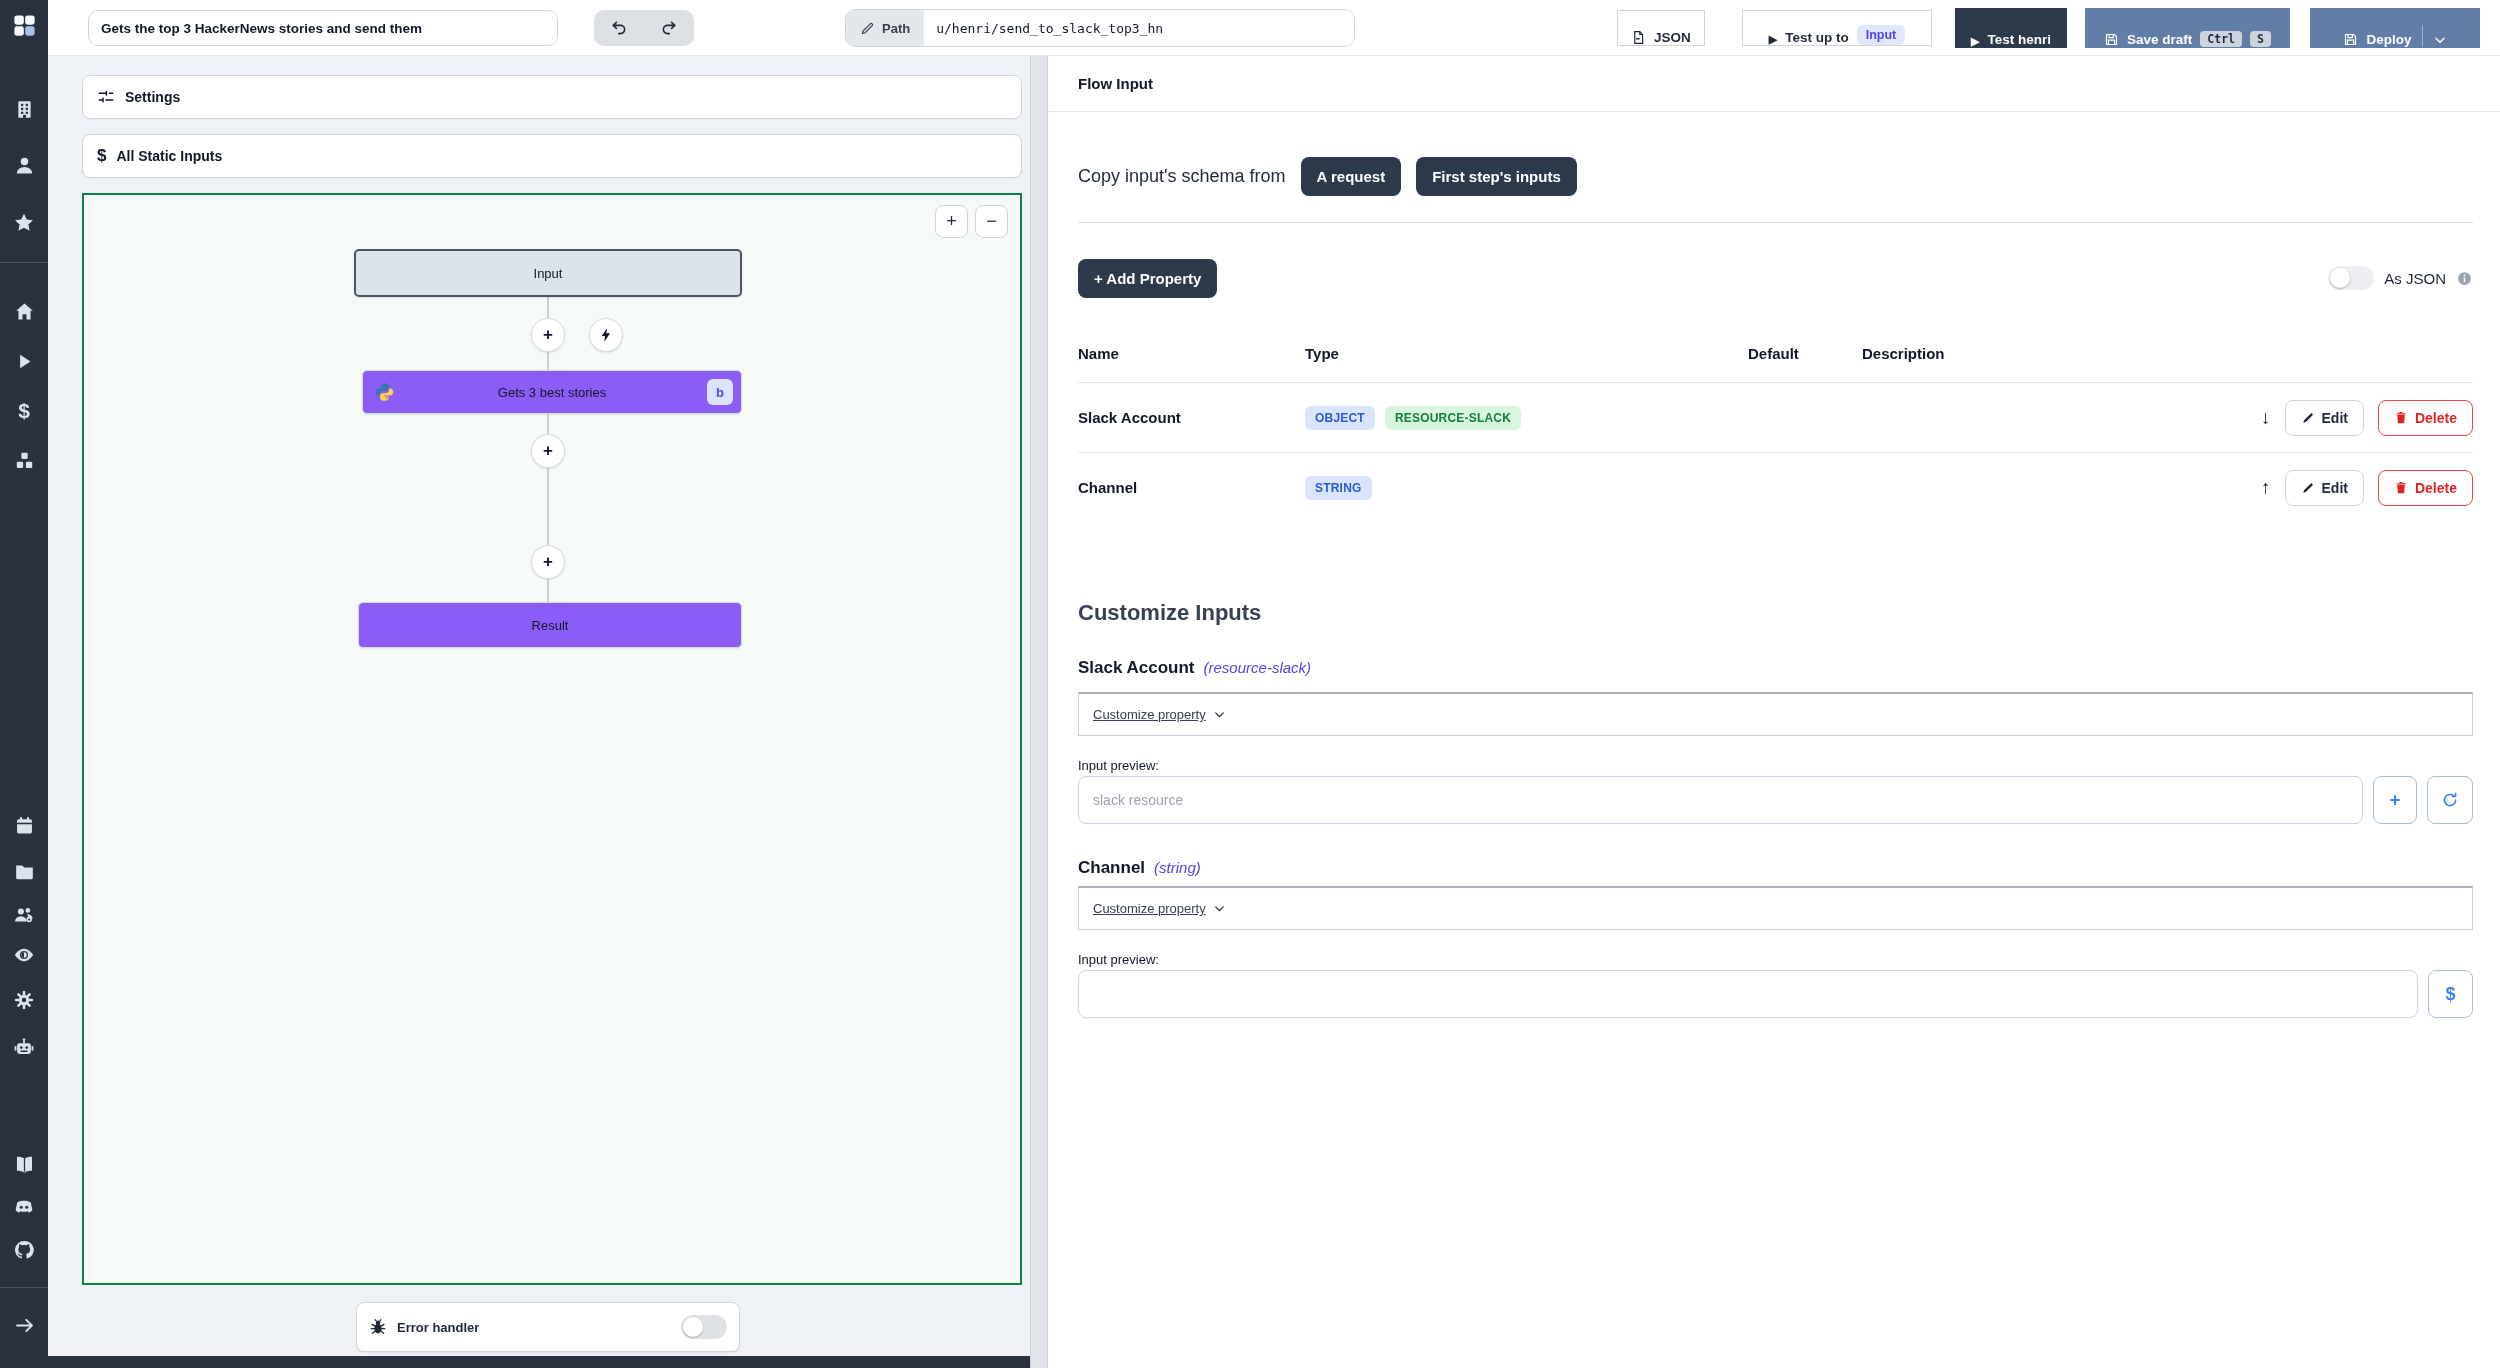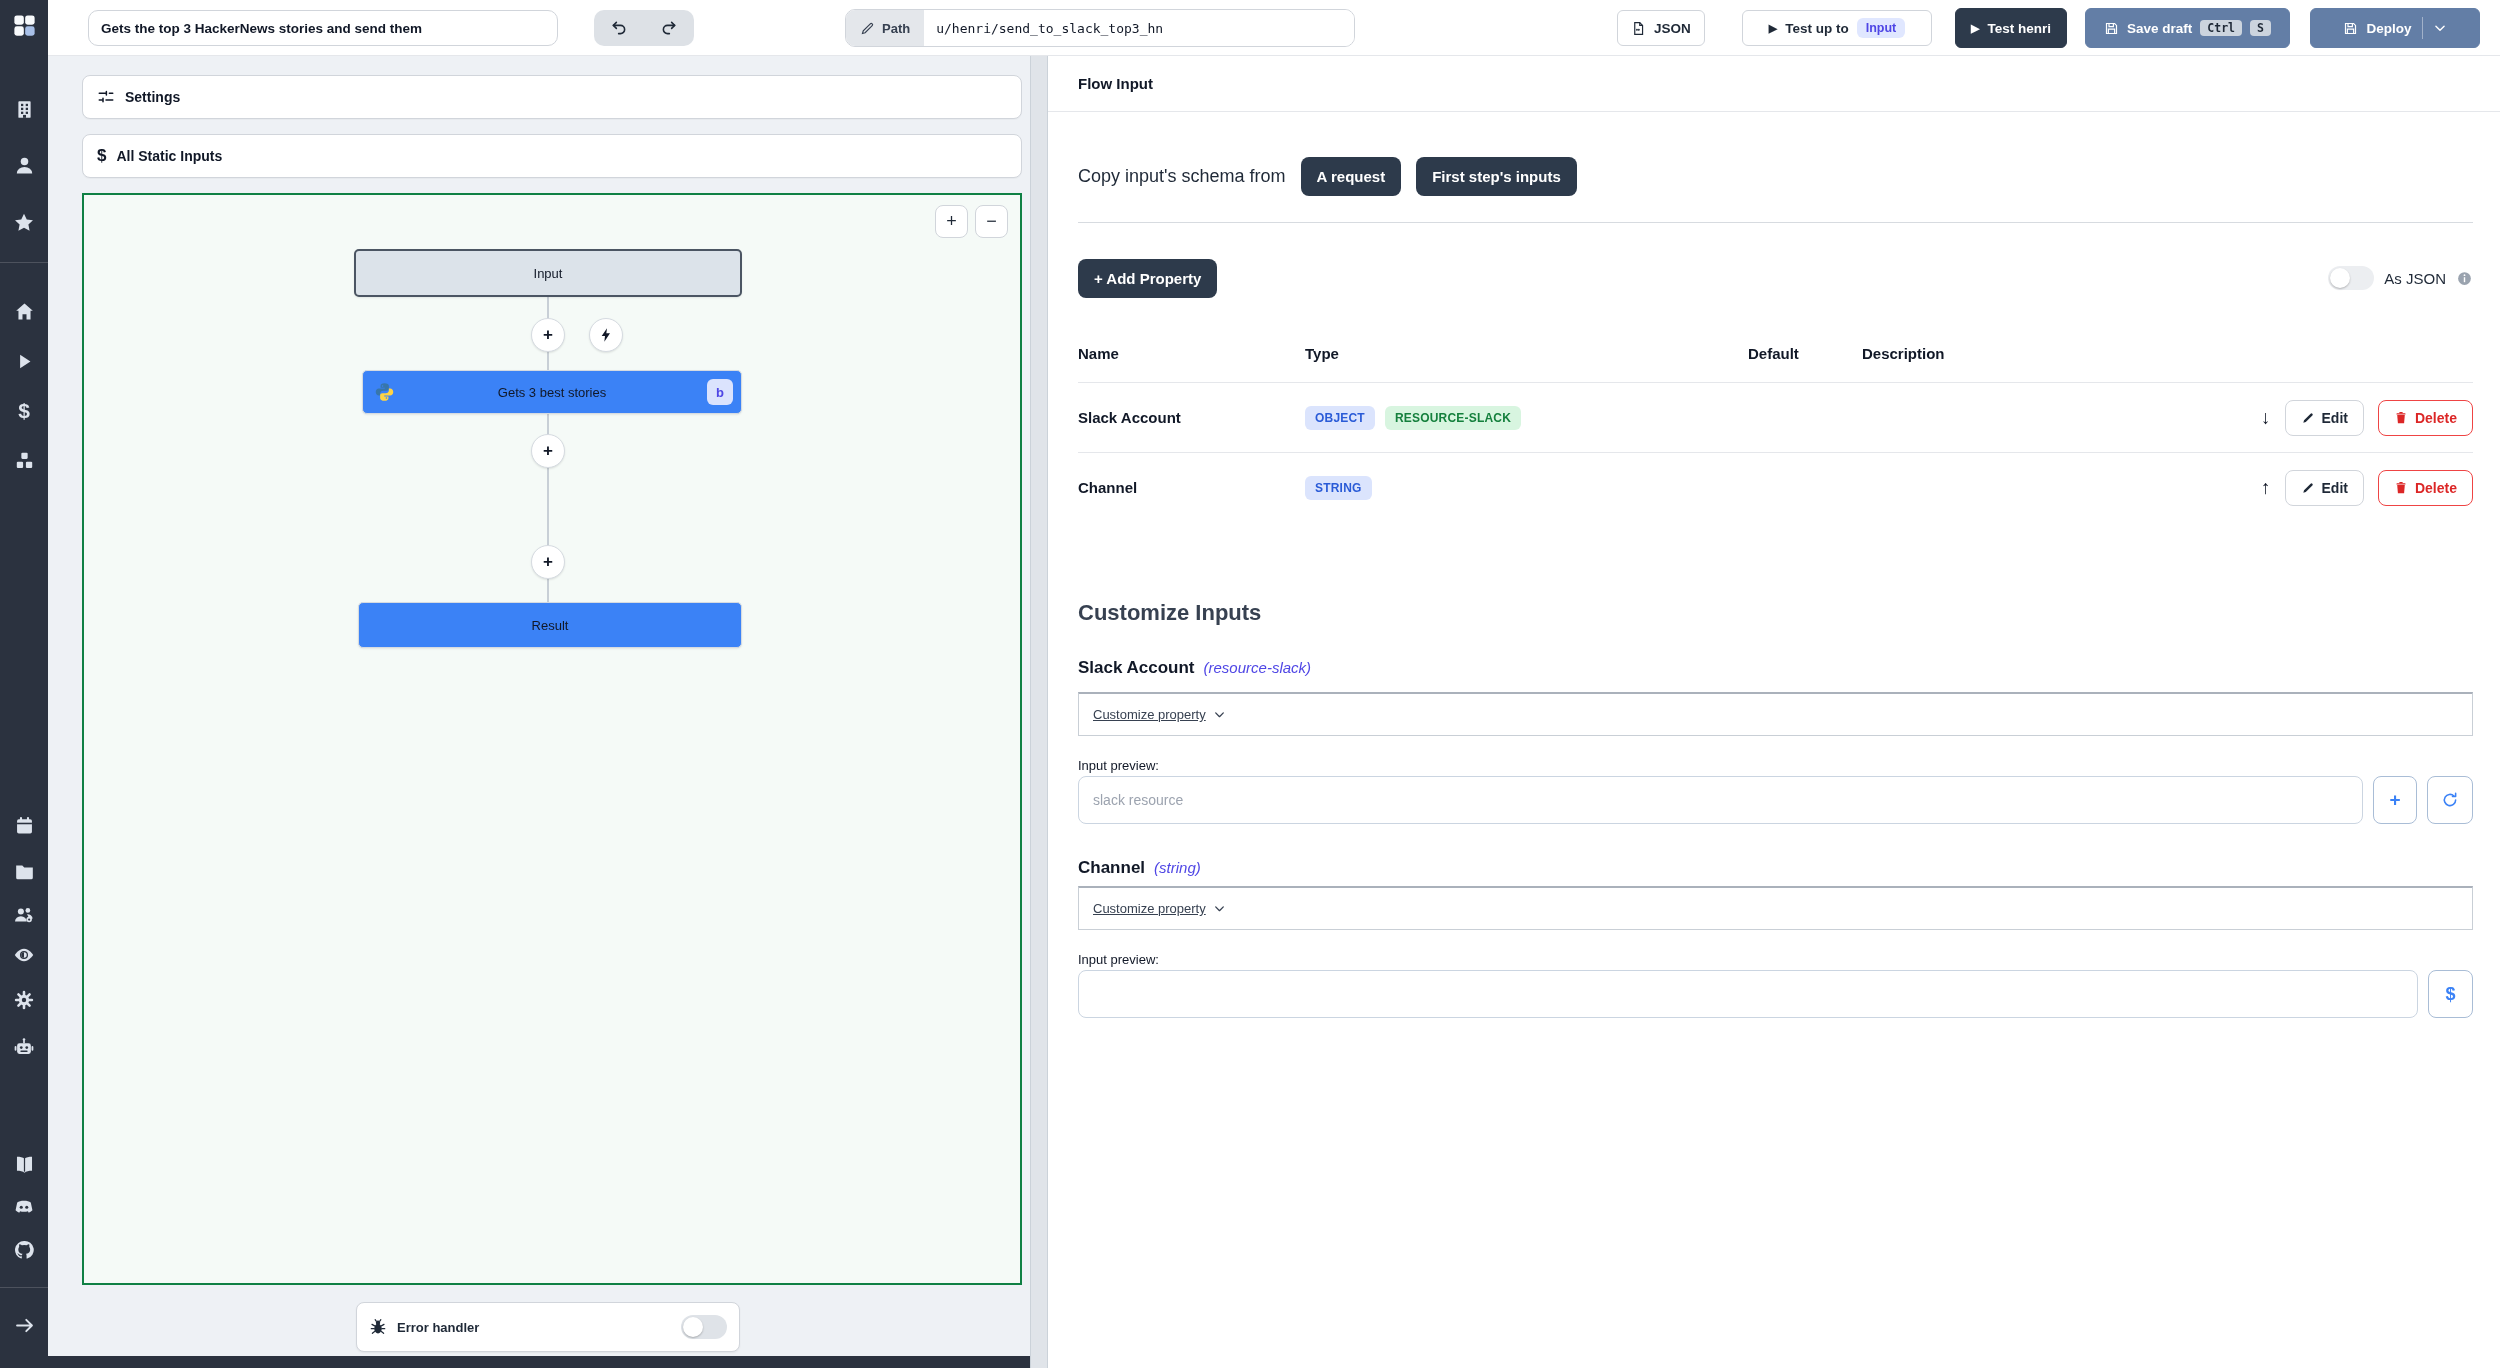--- a/index.html
+++ b/index.html
@@ -16,38 +16,38 @@
   .sb-div { position:absolute; left:0; width:48px; height:1px; background:rgba(255,255,255,.16); }
 
   
   .topbar { position:absolute; left:48px; top:0; right:0; height:56px; background:#fff; border-bottom:1px solid #e5e7eb; z-index:4; }
   .flow-title { position:absolute; left:40px; top:10px; width:470px; height:36px; border:1px solid #d1d5db; border-radius:10px; padding:0 12px; font-size:13.5px; font-weight:600; color:#111827; font-family:"Liberation Sans",sans-serif; }
   .undoredo { position:absolute; left:546px; top:10px; width:100px; height:36px; background:#dde1e6; border-radius:10px; display:flex; }
   .undoredo button { flex:1; background:transparent; border:none; display:flex; align-items:center; justify-content:center; cursor:pointer; }
   .path-group { position:absolute; left:797px; top:9px; width:510px; height:38px; border:1px solid #d1d5db; border-radius:10px; overflow:hidden; display:flex; background:#fff; }
   .path-chip { background:#e4e7eb; display:flex; align-items:center; gap:7px; padding:0 14px; font-size:13px; font-weight:600; color:#374151; }
   .path-input { flex:1; border:none; outline:none; padding:0 12px; font-family:"DejaVu Sans Mono", monospace; font-size:13px; color:#111827; }
-  .tb-btn { position:absolute; display:flex; align-items:center; justify-content:center; gap:8px; border-radius:6px; font-size:13.5px; font-weight:700; cursor:pointer; }
+  .tb-btn { position:absolute; display:flex; align-items:flex-end; justify-content:center; gap:8px; border-radius:0; font-size:13.5px; font-weight:700; cursor:pointer; }
   .tb-white { background:#fff; border:1px solid #d1d5db; color:#1f2937; }
   .tb-dark { background:#2d3a4b; border:1px solid #2d3a4b; color:#fff; }
   .tb-slate { background:#637ea6; border:1px solid #637ea6; color:#fff; }
   .badge-input { background:#e0e7ff; color:#4f46e5; border-radius:6px; padding:3px 9px; font-size:12.5px; font-weight:700; }
   kbd { background:#ccd4de; color:#1f2937; border-radius:4px; padding:1px 7px; font-family:"DejaVu Sans Mono",monospace; font-size:11.5px; font-weight:700; }
   .play-glyph { font-size:11px; line-height:1; }
   .deploy-sep { width:1px; height:22px; background:rgba(255,255,255,.4); margin:0 2px; }
 
   
   .left-panel { position:absolute; left:48px; top:56px; width:982px; height:1312px; background:#eef1f5; }
   .bar { position:absolute; left:34px; width:940px; height:44px; background:#fff; border:1px solid #d1d5db; border-radius:8px; display:flex; align-items:center; gap:10px; padding:16px 14px; cursor:pointer; box-shadow:0 1px 1px rgba(0,0,0,.03); }
   .bar .bar-label { font-size:14px; font-weight:700; color:#111827; }
   .flow-canvas { position:absolute; left:34px; top:137px; width:940px; height:1092px; background:#f5faf7; border:2px solid #0f8044; }
   .zoom-btn { position:absolute; top:10px; width:33px; height:33px; background:#fff; border:1px solid #d1d5db; border-radius:8px; font-size:18px; color:#1f2937; display:flex; align-items:center; justify-content:center; cursor:pointer; }
   .edge { position:absolute; left:463px; top:102px; width:2px; height:305px; background:#c8cfd6; }
   .node { position:absolute; border-radius:5px; display:flex; align-items:center; justify-content:center; font-size:13px; color:#111827; cursor:pointer; box-shadow:0 1px 2px rgba(0,0,0,.08); }
-  .node-plain { background:#3b82f6; border:1px solid #d6dbe1; }
+  .node-plain { background:#8b5cf6; border:1px solid #d6dbe1; }
   .node-input { background:#dce3ea; border:2px solid #4b5563; }
   .node-icon { position:absolute; left:11px; top:50%; transform:translateY(-50%); display:flex; }
   .node-badge { position:absolute; right:8px; top:50%; transform:translateY(-50%); width:26px; height:26px; background:#dbe3fd; color:#4f46e5; font-weight:700; font-size:13px; border-radius:6px; display:flex; align-items:center; justify-content:center; }
   .connector { position:absolute; width:34px; height:34px; border-radius:50%; background:#fff; border:1px solid #d6dbe1; display:flex; align-items:center; justify-content:center; cursor:pointer; box-shadow:0 1px 2px rgba(0,0,0,.1); font-size:17px; font-weight:700; color:#111827; }
   .errbar { position:absolute; left:308px; top:1246px; width:384px; height:50px; background:#fff; border:1px solid #d1d5db; border-radius:8px; display:flex; align-items:center; gap:10px; padding:0 12px; box-shadow:0 1px 2px rgba(0,0,0,.06); }
   .errbar .bar-label { font-size:13px; font-weight:700; flex:1; }
   .toggle { width:46px; height:24px; border-radius:12px; background:#dfe3e8; position:relative; cursor:pointer; flex:none; }
   .toggle .knob { position:absolute; left:2px; top:2px; width:20px; height:20px; border-radius:50%; background:#fff; box-shadow:0 1px 2px rgba(0,0,0,.25); }
   .bottom-strip { position:absolute; left:0; top:1300px; width:982px; height:12px; background:#2b323f; }
 

